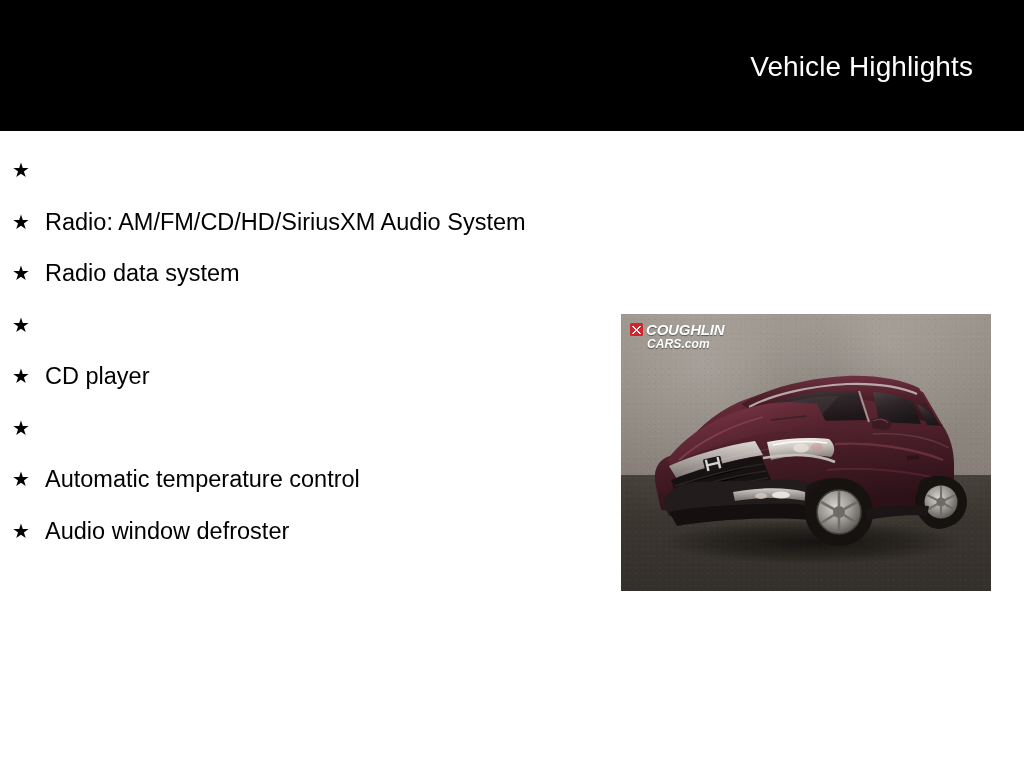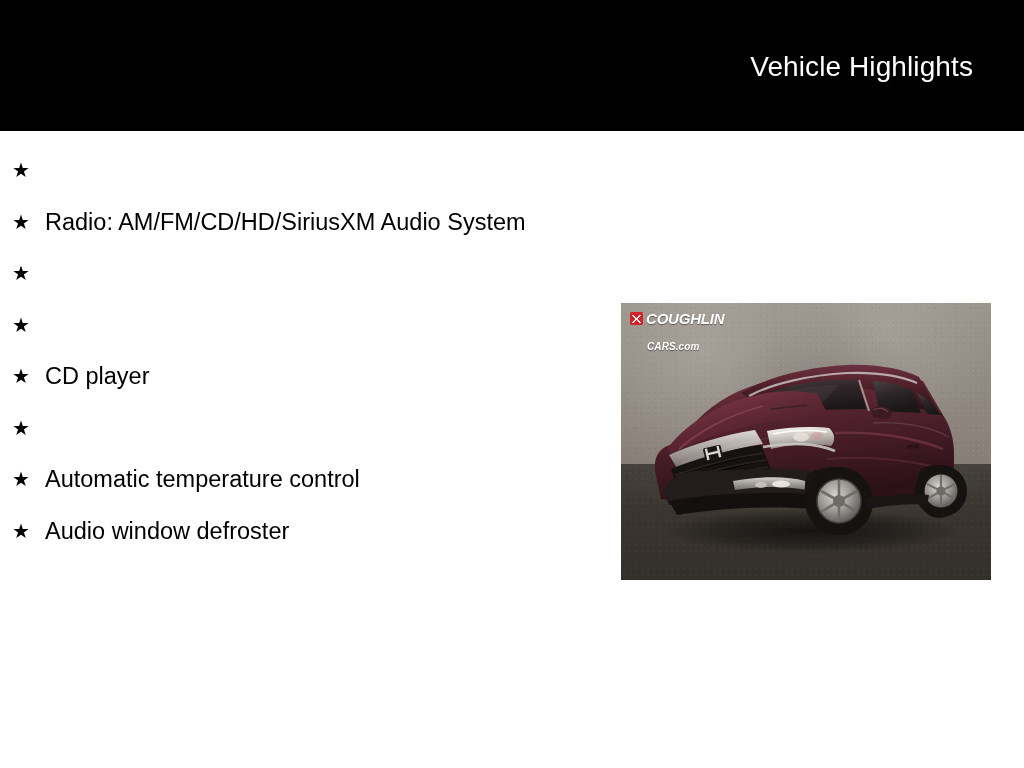--- a/index.html
+++ b/index.html
@@ -81,21 +81,21 @@
   }
 
   .feature-label {
     display: block;
   }
 
   
   .vehicle-photo {
     position: absolute;
     left: 621px;
-    top: 303px;
+    top: 314px;
     width: 370px;
     height: 277px;
     overflow: hidden;
     background: #8f8880;
   }
 
   
   .photo-wall {
     position: absolute;
     left: 0; top: 0;
@@ -196,26 +196,26 @@
     font-size: 15px;
     font-weight: 700;
     font-style: italic;
     letter-spacing: -0.2px;
     text-shadow: 0 1px 1px rgba(0,0,0,0.45);
     font-family: "Liberation Sans", sans-serif;
   }
 
   .wm-sub {
     color: #ffffff;
-    font-size: 10px;
+    font-size: 12px;
     font-weight: 700;
     font-style: italic;
     letter-spacing: 0.1px;
     margin-left: 17px;
-    margin-top: 16px;
+    margin-top: 1px;
     text-shadow: 0 1px 1px rgba(0,0,0,0.45);
     font-family: "Liberation Sans", sans-serif;
   }
 </style>
 </head>
 <body>
 
 <div class="page">
 
   <div class="header-band">
@@ -228,20 +228,21 @@
       <span class="feature-bullet">★</span>
     </li>
 
     <li class="feature-item">
       <span class="feature-bullet">★</span>
       <span class="feature-label">Radio: AM/FM/CD/HD/SiriusXM Audio System</span>
     </li>
 
     <li class="feature-item">
       <span class="feature-bullet">★</span>
+      <span class="feature-label">Radio data system</span>
     </li>
 
     <li class="feature-item">
       <span class="feature-bullet">★</span>
     </li>
 
     <li class="feature-item">
       <span class="feature-bullet">★</span>
       <span class="feature-label">CD player</span>
     </li>

